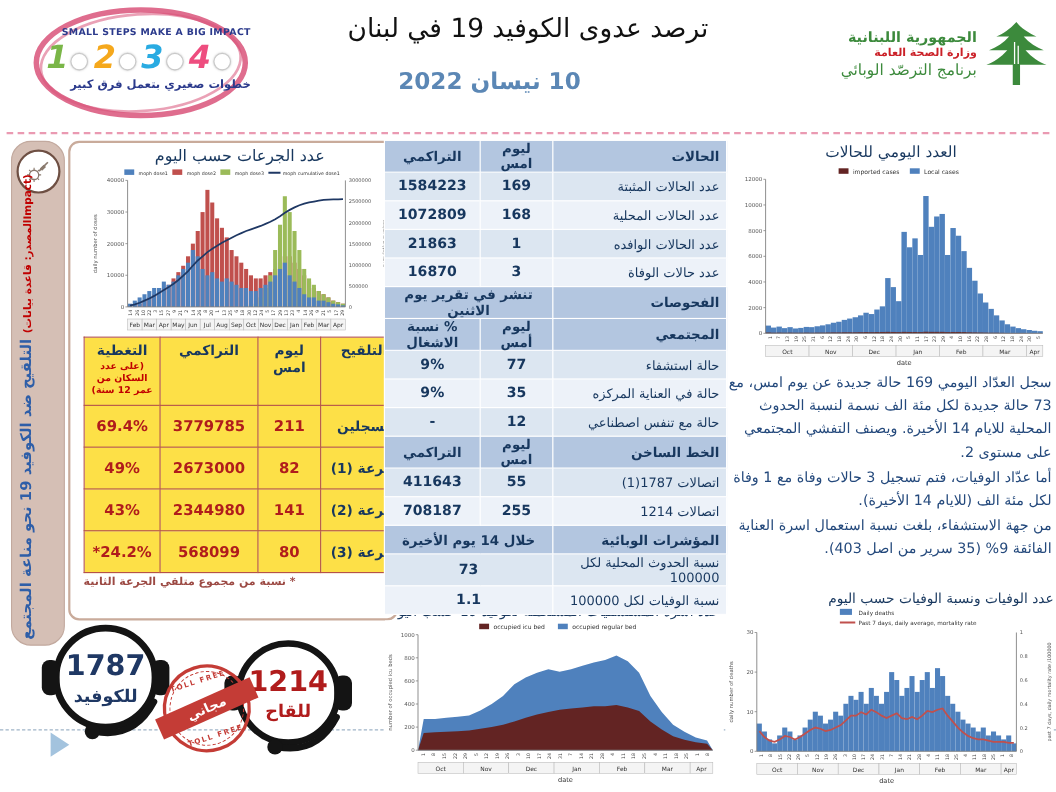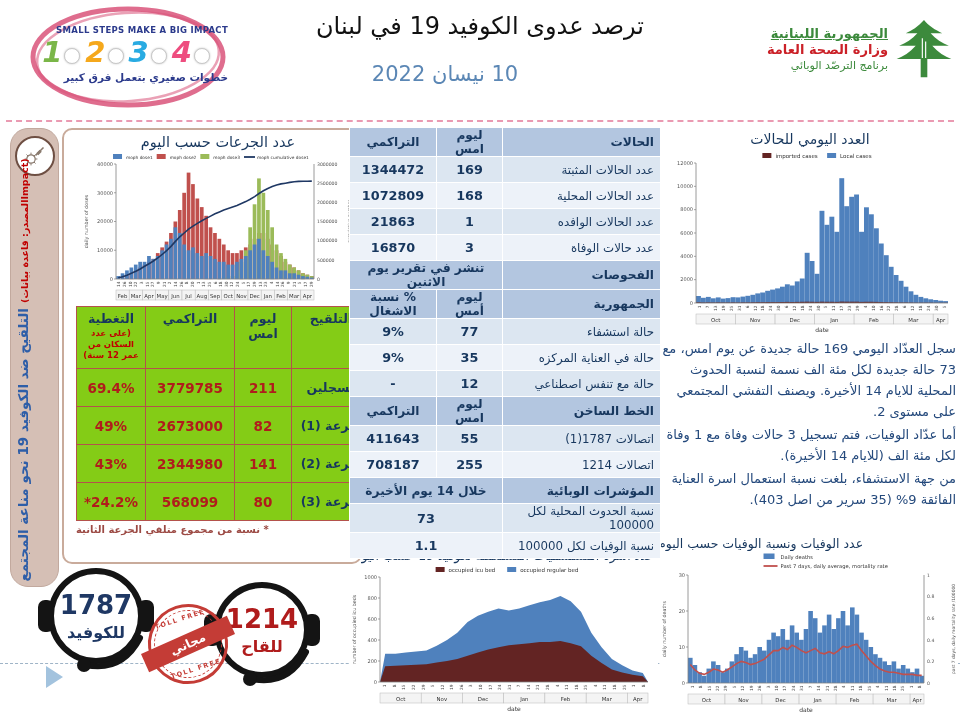--- a/index.html
+++ b/index.html
@@ -10,48 +10,48 @@
   .campaign{position:absolute;left:28px;top:4px;width:200px;height:106px;text-align:right;}
   .scribble{position:absolute;left:0;top:0;width:100%;height:100%;}
   .camp-top{position:relative;margin-top:21px;font-size:8.5px;font-weight:bold;color:#2b3a8c;letter-spacing:.3px;}
   .camp-nums{position:relative;height:34px;display:flex;justify-content:center;align-items:center;gap:1px;}
   .camp-num{font-size:29px;font-weight:bold;font-style:italic;line-height:30px;}
   .camp-badge{width:14px;height:14px;border-radius:50%;background:#fff;border:1px solid #c9c9c9;
               box-shadow:0 0 2px rgba(0,0,0,.25);margin:8px 4px 0 1px;}
   .camp-bottom{position:relative;font-size:10.5px;font-weight:bold;color:#2b3a8c;margin-top:2px;}
 
   .main-title{position:absolute;left:280px;top:12px;width:400px;text-align:center;font-size:24px;color:#111;direction:rtl;}
-  .main-date{position:absolute;left:280px;top:62px;width:330px;text-align:center;font-size:21px;font-weight:normal;color:#5b87b5;direction:rtl;}
+  .main-date{position:absolute;left:280px;top:62px;width:330px;text-align:center;font-size:21px;font-weight:bold;color:#5b87b5;direction:rtl;}
 
   .moph{position:absolute;left:733px;top:8px;width:220px;height:82px;display:flex;align-items:center;justify-content:flex-end;gap:7px;}
   .moph-text{text-align:right;direction:rtl;}
-  .moph-text .m1{color:#3c8a3c;font-weight:bold;font-size:13px;text-decoration:underline;}
-  .moph-text .m2{color:#cb2128;font-weight:bold;font-size:13px;margin-top:1px;}
-  .moph-text .m3{color:#3c8a3c;font-size:11px;margin-top:2px;}
+  .moph-text .m1{color:#3c8a3c;font-weight:bold;font-size:13px;}
+  .moph-text .m2{color:#cb2128;font-weight:bold;font-size:10px;margin-top:1px;}
+  .moph-text .m3{color:#3c8a3c;font-size:14px;margin-top:2px;}
   .cedar{width:58px;height:72px;flex:0 0 auto;}
 
   .hdr-divider{position:absolute;top:120px;left:6px;right:6px;border-top:2px dashed #ea9ab2;}
 
   
   .sidebar{position:absolute;left:10px;top:128px;width:47px;height:457px;background:#d5bfb5;
            border:1px solid #c2a99e;border-radius:18px;}
   .side-icon{position:absolute;left:15px;top:136px;width:36px;height:36px;background:#fff;border:2px solid #6e4f43;
              border-radius:50%;z-index:2;display:flex;align-items:center;justify-content:center;}
   .vtext{position:absolute;left:-181px;top:349px;width:430px;height:42px;transform:rotate(-90deg);
          text-align:center;line-height:1.3;z-index:2;}
   .v-title{color:#2e5ea8;font-weight:bold;font-size:13.5px;direction:rtl;}
   .v-src{color:#c00000;font-size:9.5px;font-weight:bold;direction:rtl;}
 
   
   .dose-panel{position:absolute;left:62px;top:128px;width:284px;height:432px;border:2px solid #c9ab9b;
               border-radius:10px;background:#fff;z-index:1;padding-left:12px;}
   .panel-title{text-align:center;color:#17375e;font-size:14.5px;margin-top:4px;direction:rtl;}
   .chart-doses{width:272px;height:152px;margin:1px auto 0;}
   table.vax{width:270px;margin:3px auto 0;border-collapse:collapse;table-layout:fixed;}
-  .vax td,.vax th{border:1.6px solid #b4524b;padding:1px 3px;background:#84cc16;}
+  .vax td,.vax th{border:1.6px solid #b4524b;padding:1px 3px;background:#fde047;}
   .vax th{color:#17375e;font-size:12.5px;font-weight:bold;vertical-align:top;padding-top:4px;height:56px;}
   .vax th .note{display:block;color:#c00000;font-size:8.5px;font-weight:bold;line-height:1.3;margin-top:2px;}
   .vax tr.data{height:38px;}
   .vax td.lbl{color:#17375e;font-size:12.5px;font-weight:bold;}
   .vax td.num{color:#b01c1c;font-weight:bold;font-size:13.5px;text-align:center;}
   .vax-note{color:#9c4a44;font-size:10px;text-align:left;margin-top:3px;font-weight:bold;direction:rtl;}
 
   
   table.cases{position:absolute;left:349px;top:127px;width:311px;height:420px;border-collapse:collapse;
               table-layout:fixed;z-index:1;background:#fff;direction:rtl;}
@@ -63,21 +63,21 @@
   .cases tr.r1 td{background:#edf2f9;}
   .cases td.n{font-weight:bold;font-size:12.8px;}
 
   
   .beds-title{position:absolute;left:346px;top:548px;width:316px;text-align:center;color:#17375e;font-size:12.5px;direction:rtl;}
   .chart-beds{position:absolute;left:350px;top:564px;width:308px;height:150px;background:#fff;z-index:1;}
   .cases-title{position:absolute;left:664px;top:131px;width:292px;text-align:center;color:#17375e;font-size:14px;direction:rtl;}
   .chart-cases{position:absolute;left:664px;top:149px;width:292px;height:186px;background:#fff;}
   .summary{position:absolute;left:662px;top:338px;width:294px;color:#24497c;font-size:13px;line-height:1.62;text-align:right;direction:rtl;}
   .summary p{margin:0 0 2px;}
-  .deaths-title{position:absolute;left:658px;top:536px;width:300px;text-align:left;color:#17375e;font-size:12.5px;direction:rtl;}
+  .deaths-title{position:absolute;left:658px;top:536px;width:300px;text-align:right;color:#17375e;font-size:12.5px;direction:rtl;}
   .chart-deaths{position:absolute;left:660px;top:551px;width:298px;height:164px;background:#fff;z-index:1;}
 
   
   .bottom-dash{position:absolute;left:0;top:663px;width:960px;border-top:1.5px dashed #9fb4c7;z-index:0;}
   .headset{position:absolute;z-index:2;}
   .hs1{left:30px;top:560px;width:132px;height:124px;}
   .hs2{left:196px;top:574px;width:132px;height:124px;}
   .stamp{position:absolute;left:148px;top:604px;width:74px;height:74px;border:3px solid #c43c36;border-radius:50%;
          transform:rotate(-18deg);z-index:3;}
   .stamp::before{content:"";position:absolute;left:3px;right:3px;top:3px;bottom:3px;border:1px dashed #c43c36;border-radius:50%;}
@@ -408,21 +408,21 @@
       </colgroup>
     <tbody id="cases-body">
         <tr class="sec">
           <td class="">الحالات</td>
           <td class="c">ليوم امس</td>
           <td class="c">التراكمي</td>
         </tr>
         <tr class="r0">
           <td class="">عدد الحالات المثبتة</td>
           <td class="c n">169</td>
-          <td class="c n">1344472</td>
+          <td class="c n">1584223</td>
         </tr>
         <tr class="r1">
           <td class="">عدد الحالات المحلية</td>
           <td class="c n">168</td>
           <td class="c n">1072809</td>
         </tr>
         <tr class="r0">
           <td class="">عدد الحالات الوافده</td>
           <td class="c n">1</td>
           <td class="c n">21863</td>
@@ -430,21 +430,21 @@
         <tr class="r1">
           <td class="">عدد حالات الوفاة</td>
           <td class="c n">3</td>
           <td class="c n">16870</td>
         </tr>
         <tr class="sec">
           <td class="">الفحوصات</td>
           <td class="c" colspan="2">تنشر في تقرير يوم الاثنين</td>
         </tr>
         <tr class="sec">
-          <td class="">الجمهورية</td>
+          <td class="">المجتمعي</td>
           <td class="c">ليوم أمس</td>
           <td class="c">% نسبة الاشغال</td>
         </tr>
         <tr class="r0">
           <td class="">حالة استشفاء</td>
           <td class="c n">77</td>
           <td class="c n">9%</td>
         </tr>
         <tr class="r1">
           <td class="">حالة في العناية المركزه</td>

